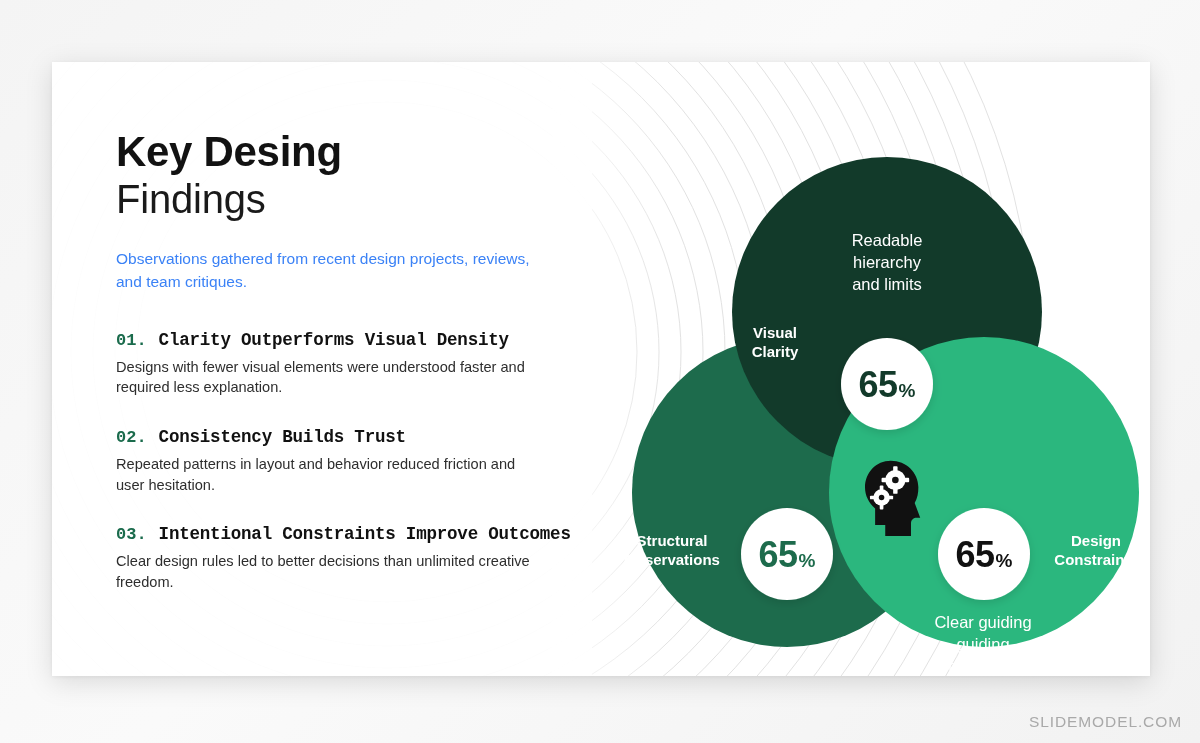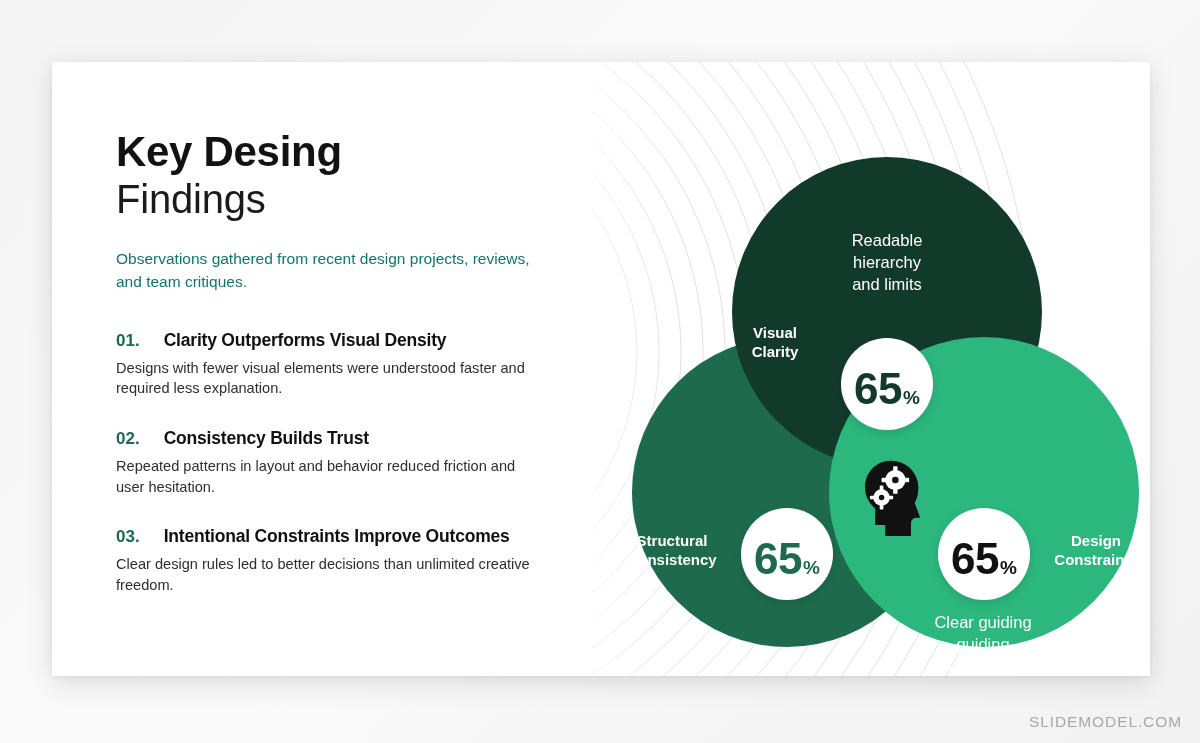--- a/index.html
+++ b/index.html
@@ -68,35 +68,36 @@
     line-height: 1.14;
     letter-spacing: -0.2px;
     display: block;
     margin-top: 2px;
   }
 
   .subtitle {
     margin-top: 25px;
     font-size: 15.5px;
     line-height: 1.5;
-    color: #0f766e;
+    color: #3b82f6;
     font-weight: 400;
     max-width: 430px;
   }
 
   .findings { margin-top: 36px; }
 
   .finding { margin-bottom: 29px; }
   .finding:last-child { margin-bottom: 7px; }
 
   .finding-head {
     display: flex;
     align-items: baseline;
-    gap: 24px;
+    gap: 12px;
     margin-bottom: 7px;
+    font-family: Liberation Mono, monospace;
   }
   .finding-num {
     font-size: 17px;
     font-weight: 700;
     color: #1a6b4c;
     letter-spacing: 0px;
     white-space: nowrap;
   }
   .finding-title {
     font-size: 17.5px;
@@ -142,21 +143,21 @@
   }
 
   .pct {
     position: absolute;
     display: flex;
     align-items: baseline;
     justify-content: center;
     pointer-events: none;
   }
   .pct-num {
-    font-size: 44px;
+    font-size: 36px;
     font-weight: 700;
     letter-spacing: -0.5px;
     line-height: 1;
   }
   .pct-sym {
     font-size: 19px;
     font-weight: 700;
     line-height: 1;
     margin-left: 1px;
   }
@@ -306,21 +307,21 @@
         <span>Visual</span><br>
         <span>Clarity</span>
       </div>
       <div class="pct" style="left:289px; top:305px; width:92px; color:#123a2a;">
         <span class="pct-num">65</span>
         <span class="pct-sym">%</span>
       </div>
 
       <div class="lbl lbl-bold" style="left:55px; top:470px; width:130px;">
         <span>Structural</span><br>
-        <span>Consistency</span>
+        <span>Observations</span>
       </div>
       <div class="pct" style="left:189px; top:475px; width:92px; color:#1d6b4c;">
         <span class="pct-num">65</span>
         <span class="pct-sym">%</span>
       </div>
 
       <div class="pct" style="left:386px; top:475px; width:92px; color:#111111;">
         <span class="pct-num">65</span>
         <span class="pct-sym">%</span>
       </div>

